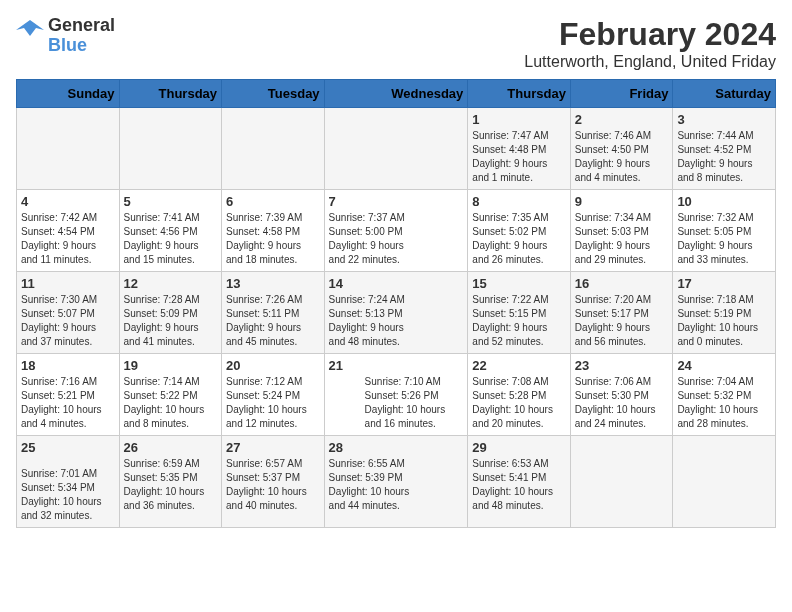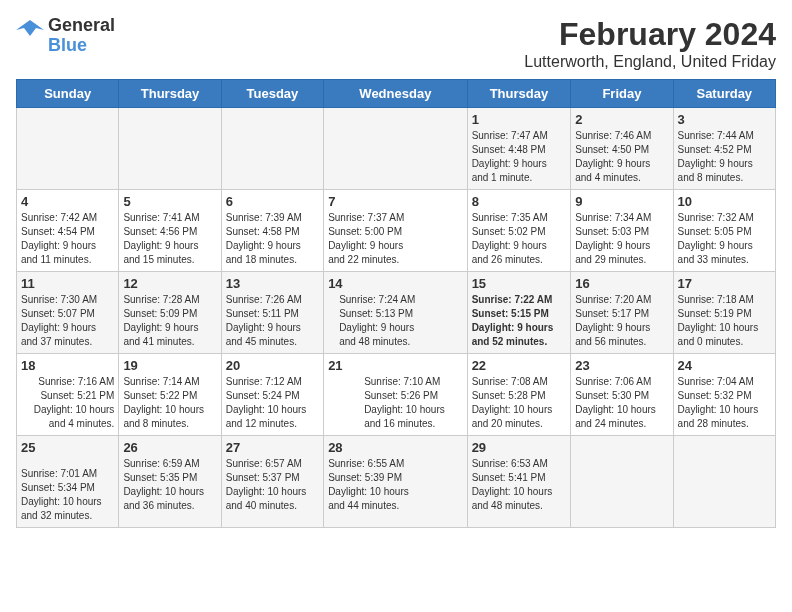--- a/index.html
+++ b/index.html
@@ -48,23 +48,23 @@
       font-size: 16px;
       color: #333;
     }
     table {
       width: 100%;
       border-collapse: collapse;
       font-size: 11px;
     }
     thead tr th {
       background-color: #3a7abf;
-      color: #ffffff;
+      color: #000000;
       padding: 6px 4px;
-      text-align: center;
+      text-align: right;
       font-size: 13px;
       font-weight: bold;
       border: 1px solid #2a6aaf;
     }
     tbody tr td {
       border: 1px solid #ccc;
       padding: 4px 4px;
       vertical-align: top;
       color: #333;
       min-height: 70px;
@@ -218,28 +218,28 @@
         </td>
         <td>
           <span class="day-num">13</span>
           <div class="day-info" style="white-space: pre-line;">Sunrise: 7:26 AM
 Sunset: 5:11 PM
 Daylight: 9 hours
 and 45 minutes.</div>
         </td>
         <td>
           <span class="day-num">14</span>
-          <div class="day-info" style="white-space: pre-line; margin-left: 11px;">Sunrise: 7:24 AM
+          <div class="day-info" style="white-space: pre-line;">Sunrise: 7:24 AM
 Sunset: 5:13 PM
 Daylight: 9 hours
 and 48 minutes.</div>
         </td>
         <td>
           <span class="day-num">15</span>
-          <div class="day-info" style="white-space: pre-line; font-weight: bold;">Sunrise: 7:22 AM
+          <div class="day-info" style="white-space: pre-line;">Sunrise: 7:22 AM
 Sunset: 5:15 PM
 Daylight: 9 hours
 and 52 minutes.</div>
         </td>
         <td>
           <span class="day-num">16</span>
           <div class="day-info" style="white-space: pre-line;">Sunrise: 7:20 AM
 Sunset: 5:17 PM
 Daylight: 9 hours
 and 56 minutes.</div>
@@ -248,21 +248,21 @@
           <span class="day-num">17</span>
           <div class="day-info" style="white-space: pre-line;">Sunrise: 7:18 AM
 Sunset: 5:19 PM
 Daylight: 10 hours
 and 0 minutes.</div>
         </td>
       </tr>
       <tr>
         <td>
           <span class="day-num">18</span>
-          <div class="day-info" style="white-space: pre-line; text-align: right;">Sunrise: 7:16 AM
+          <div class="day-info" style="white-space: pre-line;">Sunrise: 7:16 AM
 Sunset: 5:21 PM
 Daylight: 10 hours
 and 4 minutes.</div>
         </td>
         <td>
           <span class="day-num">19</span>
           <div class="day-info" style="white-space: pre-line;">Sunrise: 7:14 AM
 Sunset: 5:22 PM
 Daylight: 10 hours
 and 8 minutes.</div>

